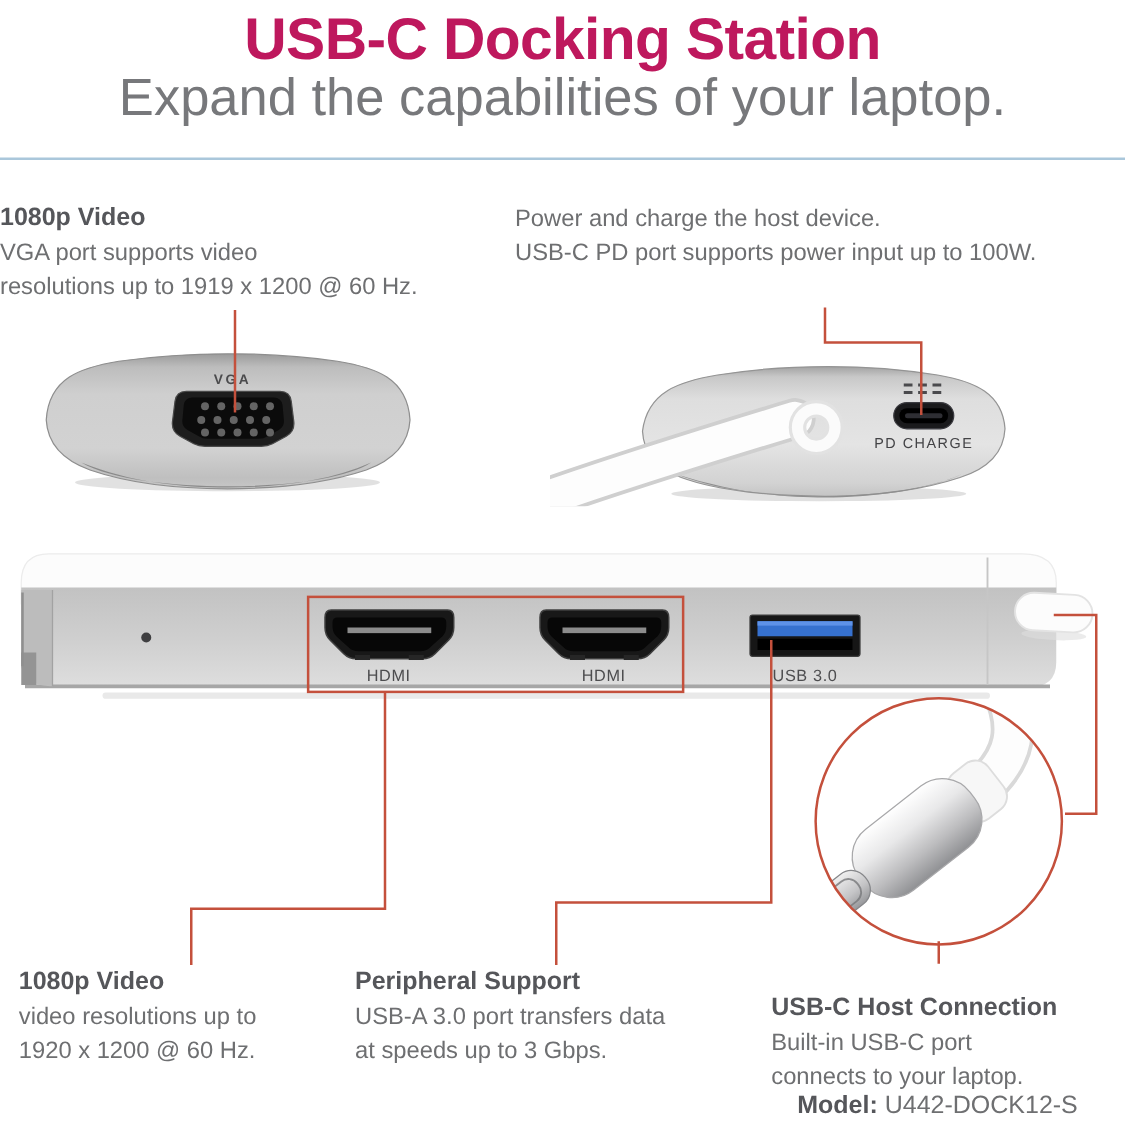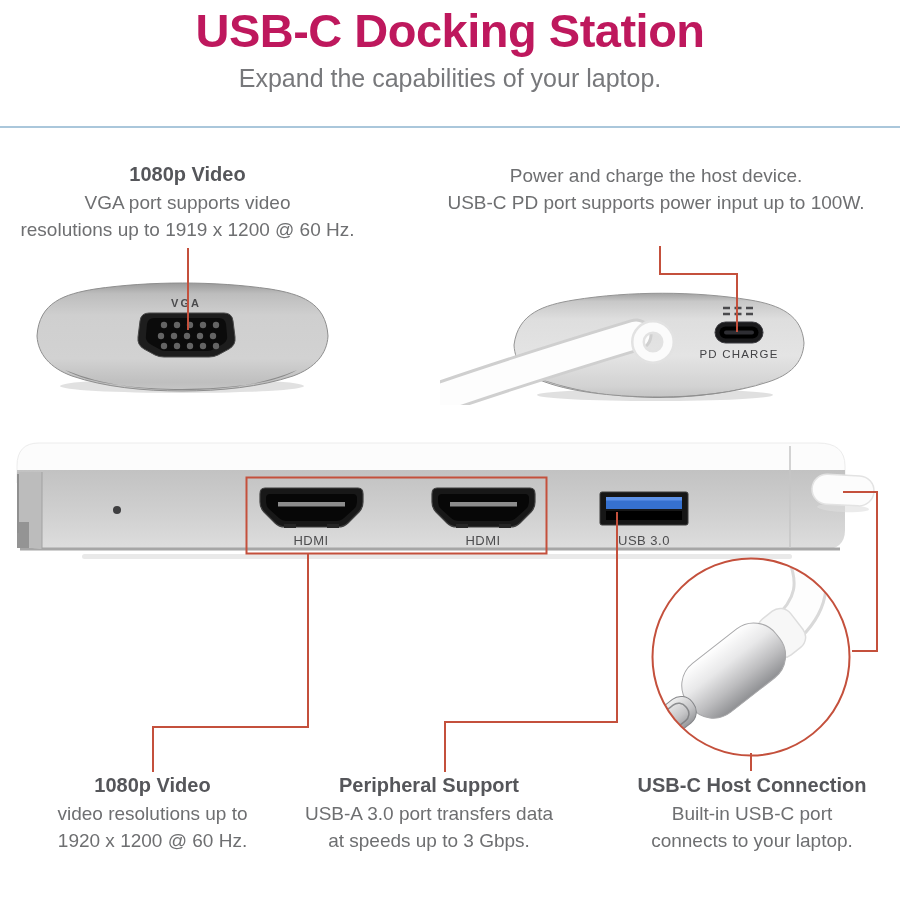--- a/index.html
+++ b/index.html
@@ -7,24 +7,24 @@
     position:relative;width:900px;height:900px;background:#ffffff;overflow:hidden;
     font-family:"Liberation Sans","DejaVu Sans",sans-serif;
   }
   .abs{position:absolute;}
   .title{
     top:6px;left:0;width:900px;text-align:center;
     font-size:47px;font-weight:bold;letter-spacing:-0.5px;color:#be185d;line-height:50px;
   }
   .subtitle{
     top:58px;left:0;width:900px;text-align:center;
-    font-size:25px;color:#77787b;line-height:40px;
+    font-size:42px;color:#77787b;line-height:40px;
   }
   .divider{top:126px;left:0;width:900px;height:2px;background:#aac7db;}
-  .callout{ text-align:center;color:#6e6f71;font-size:19px;line-height:27px; }
+  .callout{ text-align:left;color:#6e6f71;font-size:19px;line-height:27px; }
   .co-head{ font-size:20px;font-weight:bold;color:#55565a;line-height:24px;margin-bottom:3px; }
   .model{
     top:872px;left:600px;width:300px;text-align:center;
     font-size:20px;color:#6e6f71;line-height:24px;
   }
   .model b{color:#55565a;}
   svg text{font-family:"Liberation Sans","DejaVu Sans",sans-serif;}
   .overlay{top:0;left:0;z-index:30;pointer-events:none;}
   .photo{z-index:5;}
 </style>
@@ -225,20 +225,24 @@
   <div class="abs callout" style="top:773px;left:15px;width:275px;">
     <div class="co-head">1080p Video</div>
     <div>video resolutions up to</div>
     <div>1920 x 1200 @ 60 Hz.</div>
   </div>
   <div class="abs callout" style="top:773px;left:284px;width:290px;">
     <div class="co-head">Peripheral Support</div>
     <div>USB-A 3.0 port transfers data</div>
     <div>at speeds up to 3 Gbps.</div>
   </div>
-  <div class="abs callout" style="top:773px;left:617px;width:270px;">
+  <div class="abs callout" style="top:794px;left:617px;width:270px;">
     <div class="co-head">USB-C Host Connection</div>
     <div>Built-in USB-C port</div>
     <div>connects to your laptop.</div>
   </div>
 
+  <div class="abs model">
+    <b>Model:</b>
+    <span>U442-DOCK12-S</span>
+  </div>
 
 </div>
 
 </body></html>

